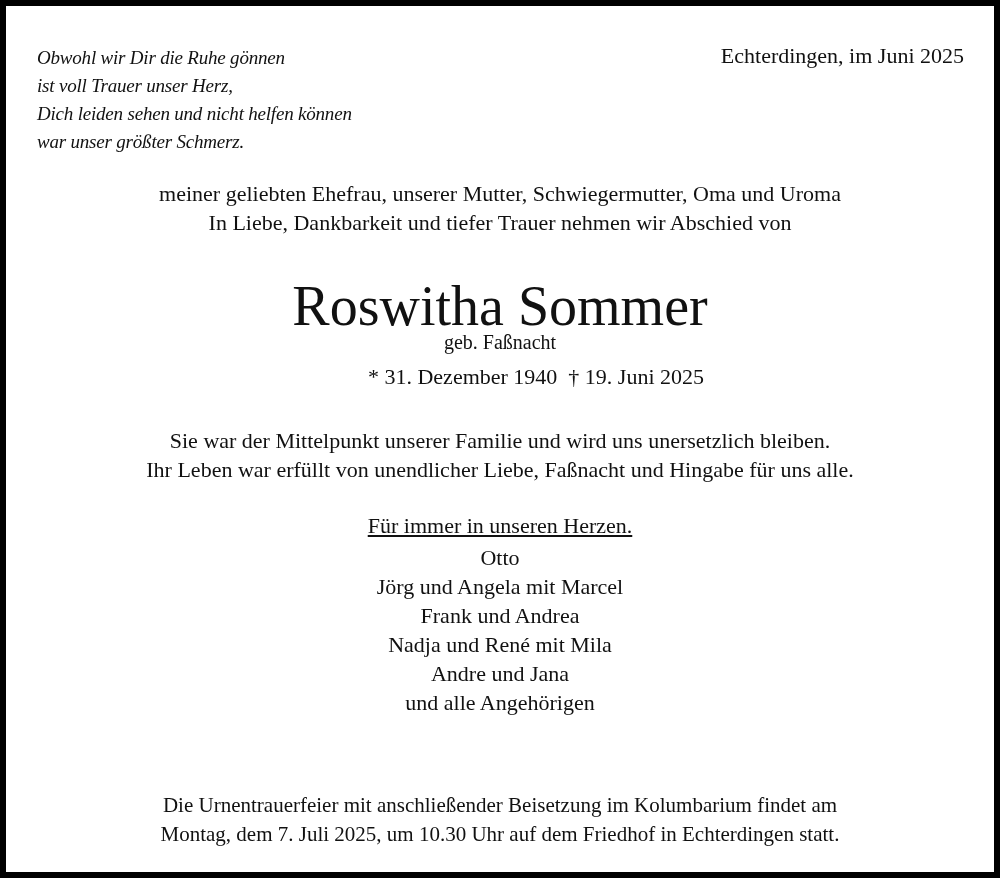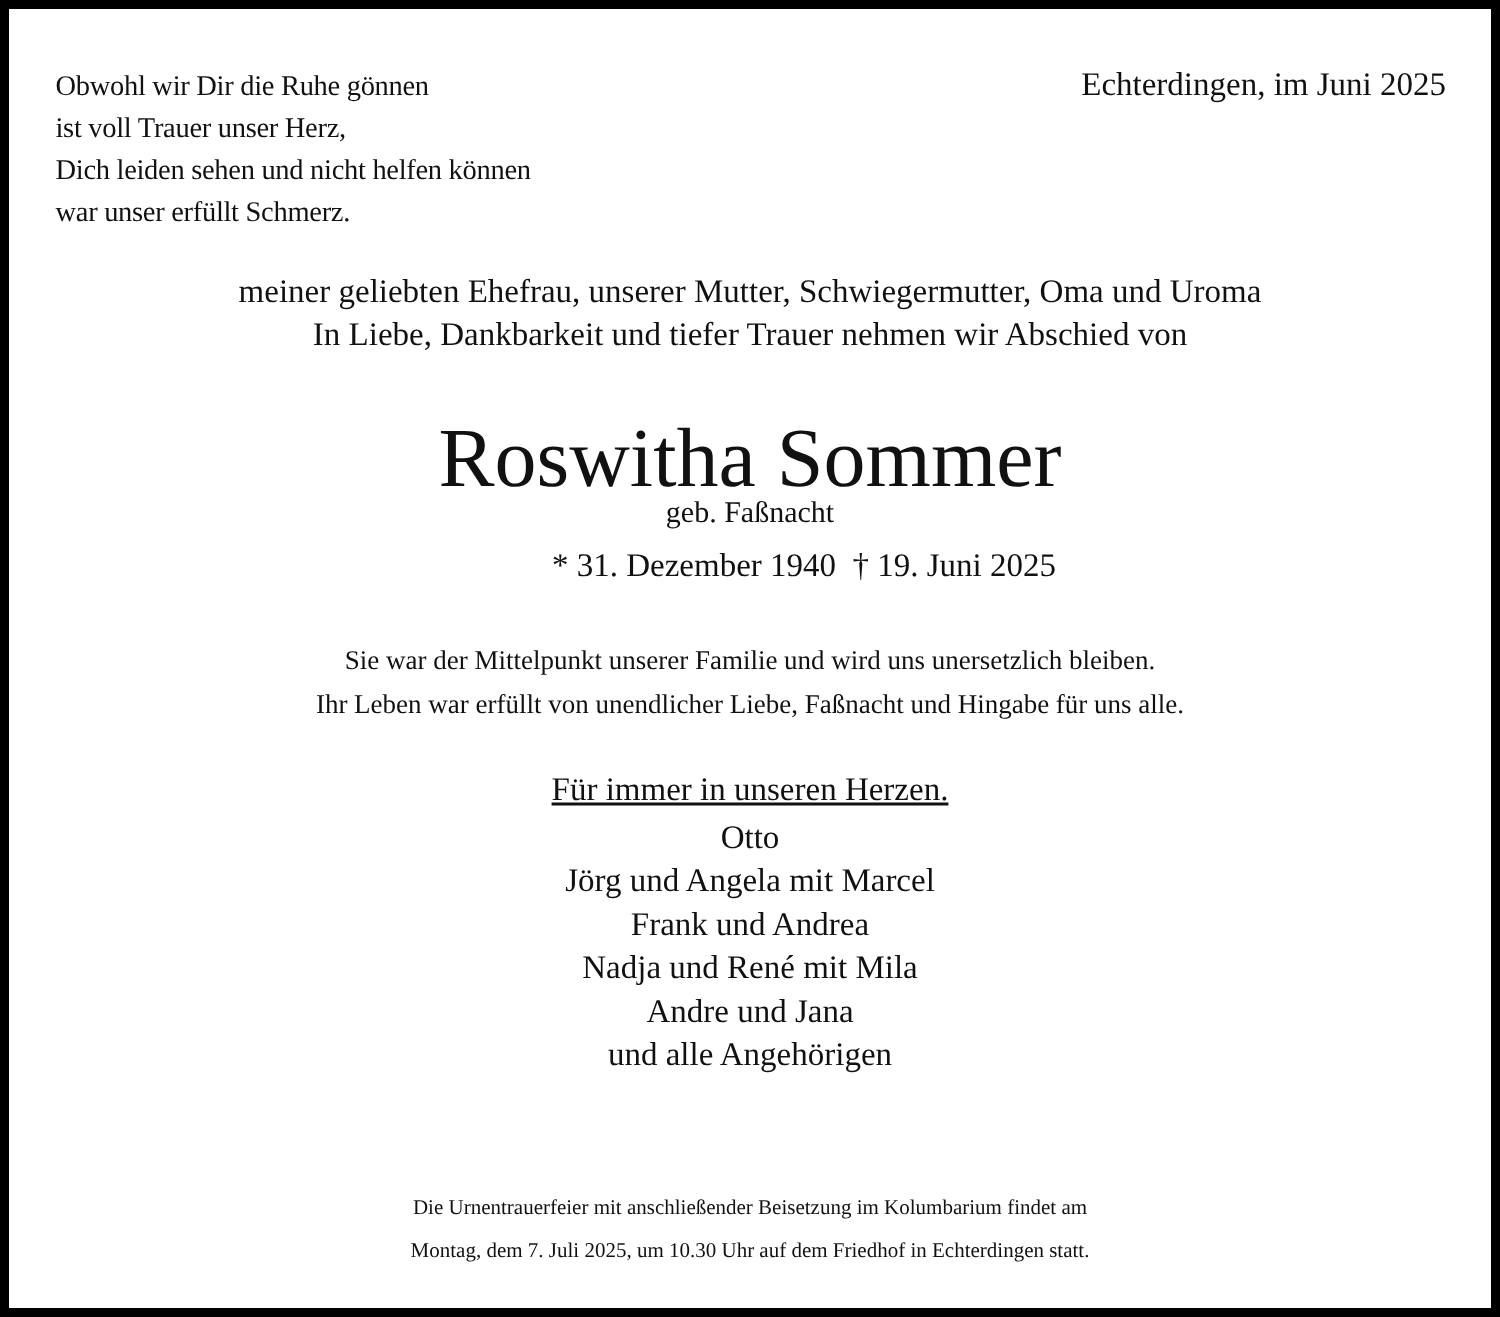--- a/index.html
+++ b/index.html
@@ -4,46 +4,46 @@
   <style>
     html, body { margin: 0; padding: 0; background: #000; }
     body { width: 1000px; height: 878px; position: relative; overflow: hidden; }
     .card {
       position: absolute; left: 6px; top: 6px; width: 988px; height: 866px;
       background: #fff; color: #111;
       font-family: "Liberation Serif", "DejaVu Serif", serif;
     }
     .poem {
       position: absolute; left: 31px; top: 38px;
-      font-size: 19px; line-height: 28px; letter-spacing: -0.2px;
+      font-style: italic; font-size: 19px; line-height: 28px; letter-spacing: -0.2px;
     }
     .poem div { white-space: nowrap; }
     .place {
       position: absolute; right: 30px; top: 37px;
       font-size: 22px; white-space: nowrap;
     }
     .center { position: absolute; left: 0; width: 988px; text-align: center; white-space: nowrap; }
     .intro { top: 173px; font-size: 22px; line-height: 29px; }
     .name { top: 268px; font-size: 56px; line-height: 64px; }
     .birth { top: 323px; font-size: 20px; line-height: 26px; }
     .dates { top: 356px; font-size: 22px; line-height: 30px; padding-left: 36px; }
-    .tribute { top: 420px; font-size: 18px; line-height: 29px; }
+    .tribute { top: 420px; font-size: 22px; line-height: 29px; }
     .forever { top: 505px; font-size: 22px; line-height: 29px; text-decoration: underline; }
     .family { top: 537px; font-size: 22px; line-height: 29px; }
-    .service { top: 785px; font-size: 14px; line-height: 29px; }
+    .service { top: 785px; font-size: 21px; line-height: 29px; }
   </style>
 </head>
 <body>
 
 <div class="card">
   <div class="poem">
     <div>Obwohl wir Dir die Ruhe gönnen</div>
     <div>ist voll Trauer unser Herz,</div>
     <div>Dich leiden sehen und nicht helfen können</div>
-    <div>war unser erfüllt Schmerz.</div>
+    <div>war unser größter Schmerz.</div>
   </div>
 
   <div class="place">Echterdingen, im Juni 2025</div>
 
   <div class="center intro">
     <div>meiner geliebten Ehefrau, unserer Mutter, Schwiegermutter, Oma und Uroma</div>
     <div>In Liebe, Dankbarkeit und tiefer Trauer nehmen wir Abschied von</div>
   </div>
 
   <div class="center name">Roswitha Sommer</div>

